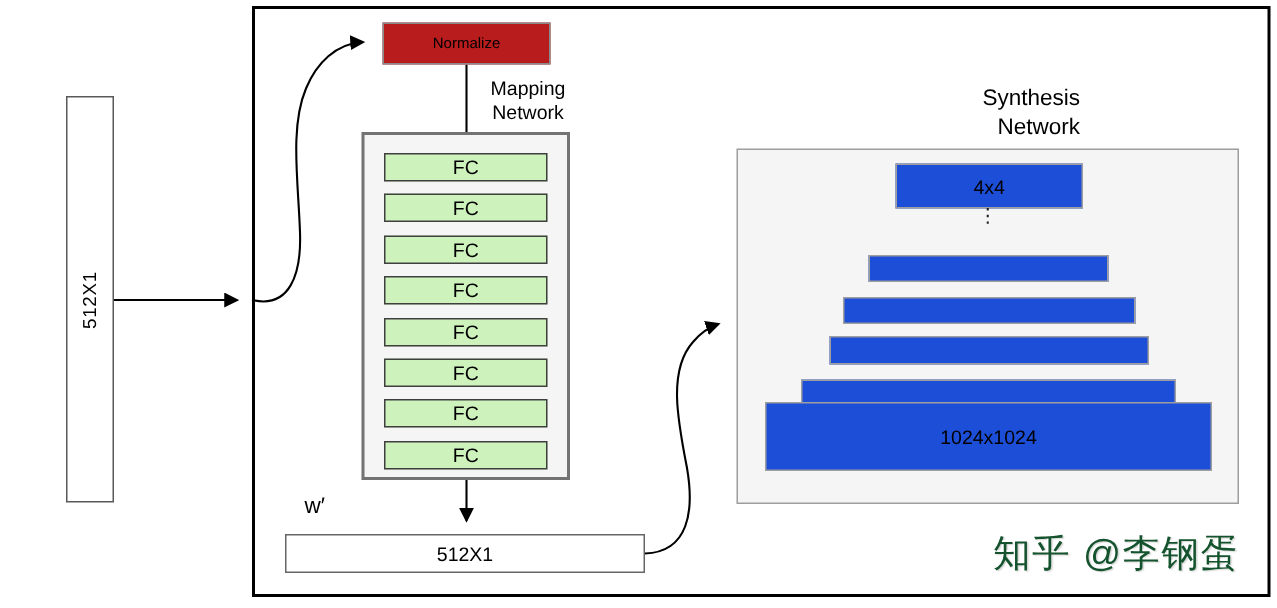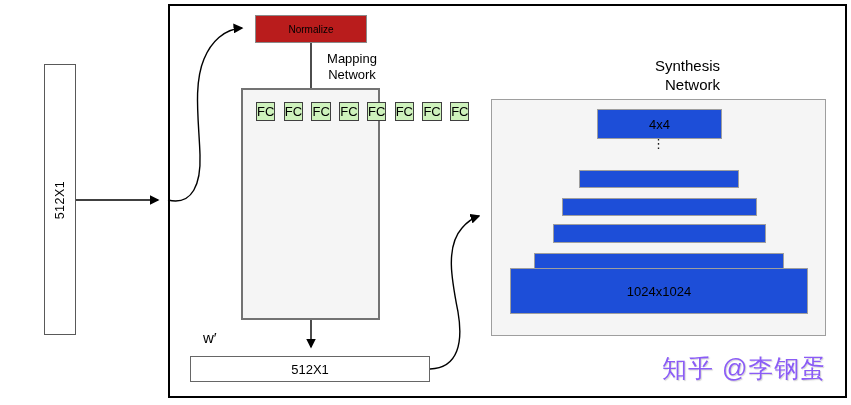--- a/index.html
+++ b/index.html
@@ -13,38 +13,38 @@
   .vbox-latent{left:44px;top:64px;width:32px;height:271px;background:#fff;border:1.5px solid #595959;box-sizing:border-box;z-index:10;}
   .vbox-latent span{position:absolute;left:50%;top:50%;transform:translate(-50%,-50%) rotate(-90deg);font-size:12.5px;white-space:nowrap;letter-spacing:.5px;}
   
   .outer-box{left:168px;top:4px;width:679px;height:394px;background:#fff;border:2px solid #000;box-sizing:border-box;z-index:1;}
   
   svg.wires{position:absolute;left:0;top:0;width:851px;height:405px;z-index:5;pointer-events:none;}
   
   .normalize-box{left:255px;top:15px;width:112px;height:28px;background:#b91c1c;border:1.5px solid #8a8a8a;box-sizing:border-box;display:flex;align-items:center;justify-content:center;font-size:10px;z-index:10;}
   .label-mapping{left:318px;top:51px;width:68px;text-align:center;font-size:13px;line-height:15.5px;z-index:10;background:transparent;}
   .mapping-box{left:241px;top:88px;width:139px;height:232px;background:#f5f5f5;border:2px solid #737373;box-sizing:border-box;z-index:8;}
-  .fc-stack{position:absolute;left:15px;top:14px;width:109px;display:flex;flex-direction:row;gap:8.4px;}
+  .fc-stack{position:absolute;left:15px;top:14px;width:109px;display:flex;flex-direction:column;gap:8.4px;}
   .fc{height:19px;background:#cef2bc;border:1px solid #3f3f3f;box-sizing:border-box;display:flex;align-items:center;justify-content:center;font-size:13px;z-index:10;}
   
   .label-w{left:203px;top:329px;width:30px;font-size:15px;font-weight:500;z-index:10;}
   .wbox{left:190px;top:356px;width:240px;height:26px;background:#fff;border:1.5px solid #666;box-sizing:border-box;display:flex;align-items:center;justify-content:center;font-size:13px;z-index:10;}
   
   .label-synthesis{left:590px;top:56px;width:130px;text-align:right;font-size:15px;font-weight:400;line-height:19px;z-index:10;}
   .synthesis-box{left:491px;top:99px;width:335px;height:237px;background:#f5f5f5;border:1.5px solid #9e9e9e;box-sizing:border-box;z-index:2;}
   .sb{position:absolute;background:#1d4ed8;border:1px solid #9e9e9e;box-sizing:border-box;display:flex;align-items:center;justify-content:center;font-size:13px;z-index:10;}
   .sb-4x4{left:105px;top:9px;width:125px;height:30px;}
   .sb-dots{position:absolute;left:0;top:39px;width:100%;text-align:center;font-size:13px;line-height:9px;letter-spacing:0;color:#1a1a1a;z-index:10;}
   .sb-e1{left:87px;top:70px;width:160px;height:18px;}
   .sb-e2{left:70px;top:98px;width:195px;height:18px;}
   .sb-e3{left:61px;top:124px;width:213px;height:19px;}
   .sb-e4{left:42px;top:153px;width:250px;height:18px;}
   .sb-1024{left:18px;top:168px;width:298px;height:46px;}
   
-  .watermark{left:662px;top:352px;width:185px;font-size:25px;letter-spacing:1px;color:#8b5cf6;text-shadow:-1px -1px 0 rgba(255,255,255,.95),1px 1px 1px rgba(160,160,160,.45);z-index:12;white-space:nowrap;}
+  .watermark{left:662px;top:352px;width:185px;font-size:25px;letter-spacing:1px;color:#14532d;text-shadow:-1px -1px 0 rgba(255,255,255,.95),1px 1px 1px rgba(160,160,160,.45);z-index:12;white-space:nowrap;}
 </style>
 </head>
 <body>
 
 <div class="canvas">
 
 
   <div class="abs vbox-latent">
     <span>512X1</span>
   </div>

